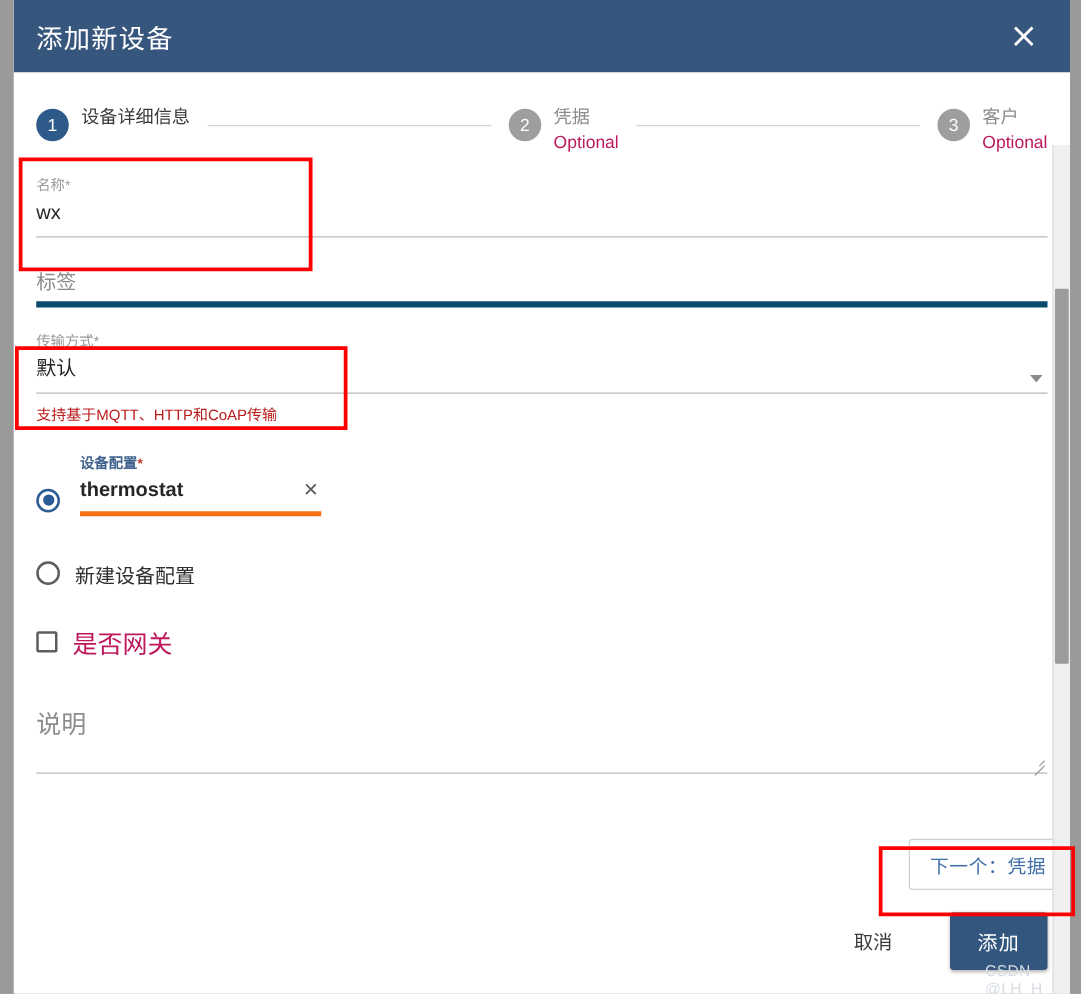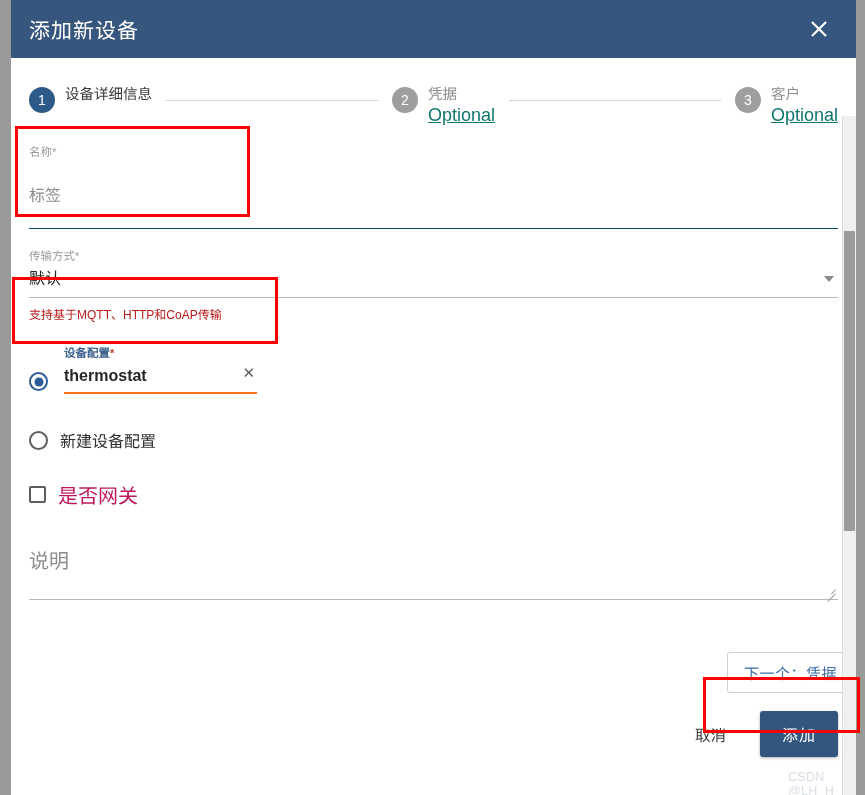--- a/index.html
+++ b/index.html
@@ -108,25 +108,24 @@
     line-height: 1.15;
   }
   .step-label {
     font-size: 14.5px;
     color: #3b3b3b;
     display: block;
     white-space: nowrap;
   }
   .step-label.muted { color: #8c8c8c; }
   .step-sub {
-    font-size: 18px;
-    color: #0f766e;
+    font-size: 14px;
+    color: #be185d;
     display: block;
     margin-top: 2px;
-    text-decoration: underline;
   }
   .step-connector {
     flex: 1 1 auto;
     height: 1px;
     background: #d4d4d4;
     margin: 14px 14px 0 14px;
     min-width: 40px;
   }
 
   
@@ -151,30 +150,30 @@
     color: #262626;
     padding-bottom: 8px;
     border-bottom: 1px solid #b9b9b9;
     min-height: 21px;
     line-height: 21px;
     background: transparent;
   }
   .field-placeholder {
     font-size: 16px;
     color: #8c8c8c;
-    padding-bottom: 22px;
-    border-bottom: 1px solid #0c4a6e;
+    padding-bottom: 4px;
+    border-bottom: 5px solid #0c4a6e;
     min-height: 21px;
     line-height: 21px;
   }
   .field.label-only { margin-top: 26px; }
 
   .select-field .field-value {
     display: flex;
-    align-items: center;
+    align-items: flex-end;
     justify-content: space-between;
   }
   .caret {
     width: 0; height: 0;
     border-left: 5px solid transparent;
     border-right: 5px solid transparent;
     border-top: 6px solid #8b8b8b;
     margin-right: 4px;
   }
   .hint {
@@ -222,23 +221,23 @@
 
   .inline-field {
     margin-left: 16px;
     width: 193px;
     flex: 0 0 auto;
     font-weight: bold;
   }
   .inline-field .field-label { color: #41648f; font-size: 11.5px; }
   .inline-field .field-label .req { color: #c0392b; }
   .inline-field .field-value {
-    border-bottom: 2px solid #f97316;
-    display: flex;
-    align-items: flex-start;
+    border-bottom: 4px solid #f97316;
+    display: flex;
+    align-items: center;
     justify-content: space-between;
     padding-bottom: 6px;
   }
   .clear-x {
     color: #5c5c5c;
     font-size: 15px;
     line-height: 1;
     cursor: pointer;
     padding: 0 2px;
   }
@@ -316,21 +315,21 @@
     letter-spacing: 0.5px;
   }
 
   
   .footer {
     display: flex;
     align-items: center;
     justify-content: flex-end;
     padding: 0 18px 16px 18px;
     margin-top: 18px;
-    gap: 20px;
+    gap: 32px;
   }
   .cancel-btn {
     background: none;
     border: none;
     color: #3c3c3c;
     font-size: 15.5px;
     padding: 9px 14px;
     cursor: pointer;
     font-family: inherit;
   }
@@ -443,20 +442,21 @@
         </div>
 
       </div>
 
       <div class="form">
 
         <div class="field">
           <label class="field-label">
             <span>名称</span><span class="req">*</span>
           </label>
+          <div class="field-value">wx</div>
         </div>
 
         <div class="field label-only">
           <div class="field-placeholder">标签</div>
         </div>
 
         <div class="field select-field">
           <label class="field-label">
             <span>传输方式</span><span class="req">*</span>
           </label>

